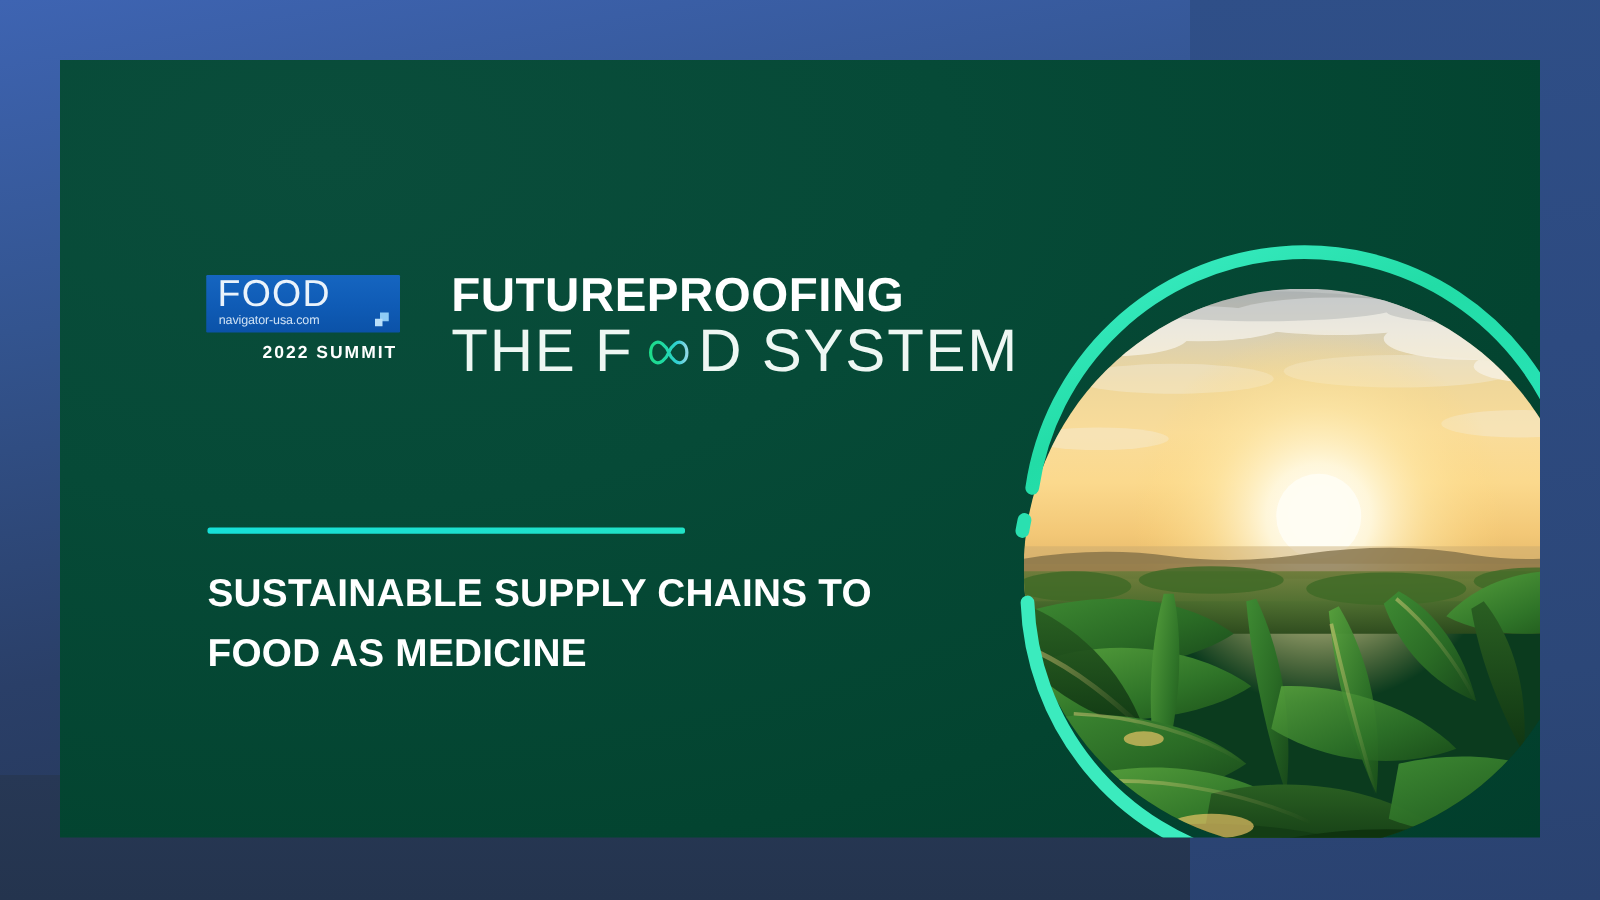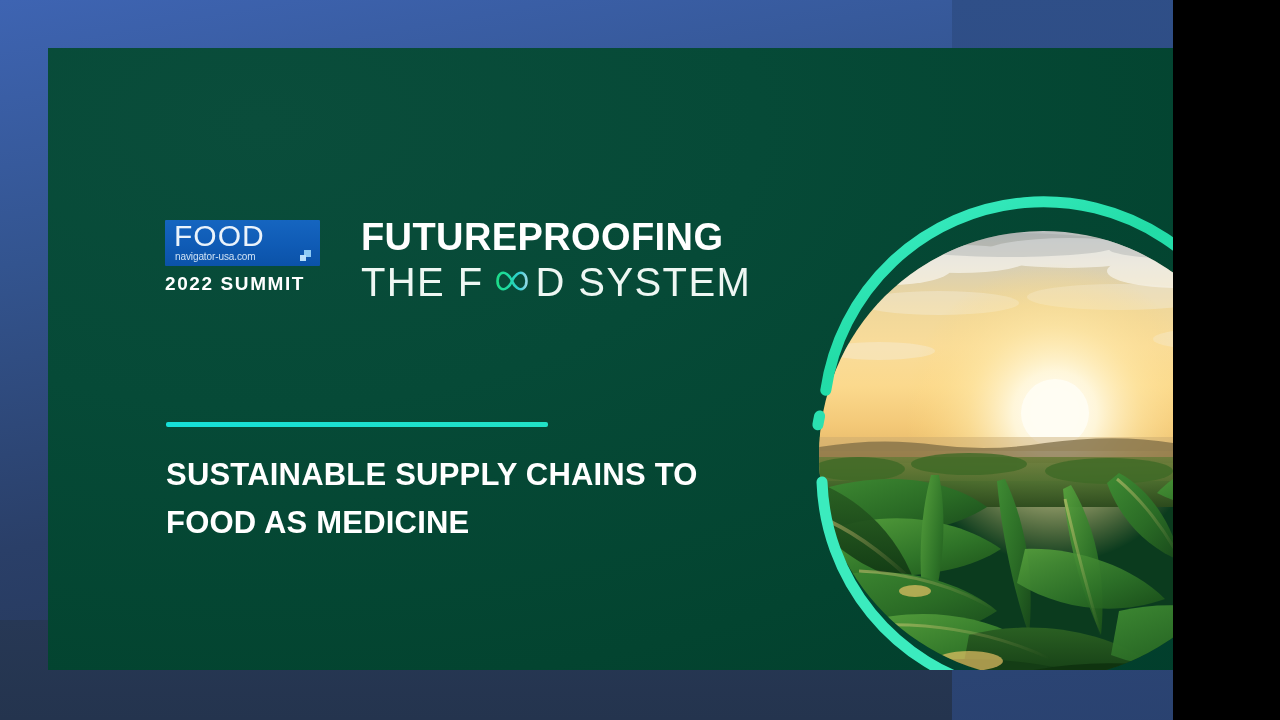--- a/index.html
+++ b/index.html
@@ -7,21 +7,21 @@
     padding: 0;
     width: 1280px;
     height: 720px;
     overflow: hidden;
     background: #000;
     font-family: "Liberation Sans", sans-serif;
   }
 
   #stage {
     position: relative;
-    width: 1173px;
+    width: 1280px;
     height: 720px;
     overflow: hidden;
   }
 
   
   .bg-base {
     position: absolute;
     inset: 0;
     background: linear-gradient(160deg, #4a74c4 0%, #3a5fa8 18%, #2f4e88 45%, #2b4578 70%, #253a63 100%);
   }
@@ -135,45 +135,46 @@
   .fn-mark i {
     position: absolute;
     display: block;
     background: #7fc4f2;
   }
   .fn-mark i.sq-a { left: 4px; top: 0px; width: 7px; height: 7px; background:#8ecbf5; }
   .fn-mark i.sq-b { left: 0px; top: 5px; width: 6px; height: 6px; background:#b9dff9; }
 
   .summit {
     margin-top: 7px;
-    font-size: 19px;
+    font-size: 14px;
     font-weight: 700;
     letter-spacing: 1.6px;
     color: #ffffff;
     white-space: nowrap;
     font-family: "Liberation Sans", sans-serif;
+    margin-left: 45px;
   }
 
   
   .title-col {
     margin-left: 36px;
     padding-top: 0px;
   }
   .title-1 {
     font-size: 38px;
     font-weight: 700;
     letter-spacing: 0.4px;
     color: #ffffff;
     line-height: 42px;
     white-space: nowrap;
     font-family: "Liberation Sans", sans-serif;
   }
   .title-2 {
     margin-top: 4px;
-    font-size: 40px;
+    font-size: 48px;
     font-weight: 300;
     letter-spacing: 1.4px;
     color: #eef7f3;
     line-height: 40px;
     white-space: nowrap;
     display: flex;
     align-items: center;
     font-family: "Liberation Sans", sans-serif;
   }
   .t2-seg { display: inline-block; }

